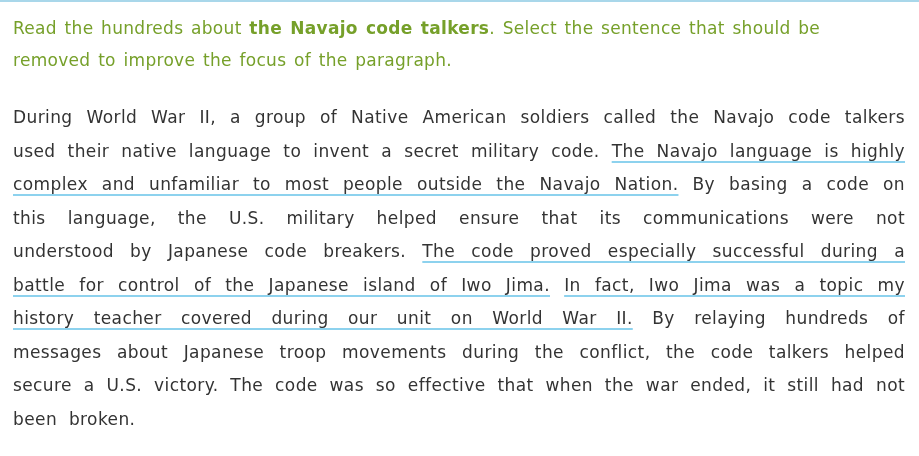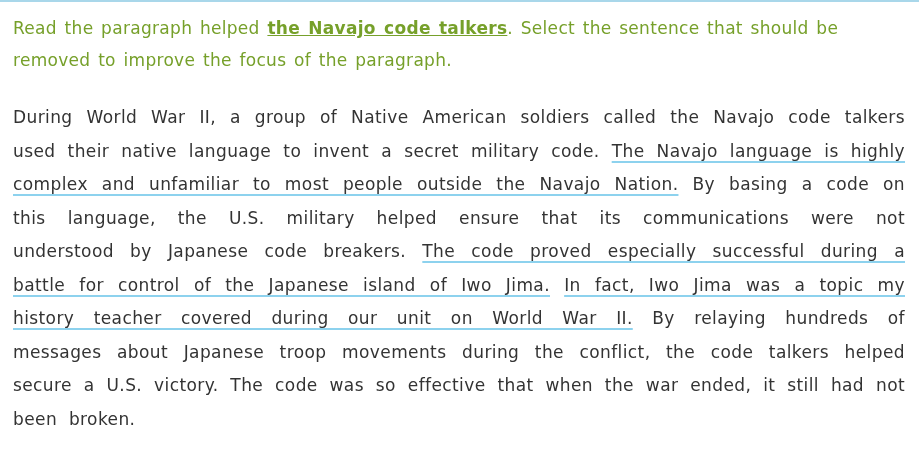--- a/index.html
+++ b/index.html
@@ -16,21 +16,21 @@
   }
 
   .instruction {
     margin: 10px 0 0 0;
     color: var(--instruction-green, #76a02a);
     font-size: 17px;
     line-height: 32px;
     letter-spacing: 0.3px;
     word-spacing: 2px;
   }
-  .instruction b { font-weight: 700; text-decoration: underline; }
+  .instruction b { font-weight: 700; }
 
   .paragraph {
     margin: 25px 0 13px 0;
     color: var(--body-text, #333333);
     font-size: 17px;
     line-height: 33.5px;
     letter-spacing: 0.4px;
     word-spacing: 6px;
     text-align: justify;
   }
@@ -42,16 +42,16 @@
     text-underline-offset: 4px;
     text-decoration-skip-ink: none;
     cursor: pointer;
   }
 </style>
 </head>
 <body>
 
 <div class="panel">
   <p class="instruction">
-    <span>Read the paragraph helped </span><b>the Navajo code talkers</b><span>. Select the sentence that should be removed to improve the focus of the paragraph.</span>
+    <span>Read the hundreds about </span><b>the Navajo code talkers</b><span>. Select the sentence that should be removed to improve the focus of the paragraph.</span>
   </p>
   <p class="paragraph"><span class="plain">During World War II, a group of Native American soldiers called the Navajo code talkers used their native language to invent a secret military code. </span><span class="selectable">The Navajo language is highly complex and unfamiliar to most people outside the Navajo Nation.</span><span class="plain"> By basing a code on this language, the U.S. military helped ensure that its communications were not understood by Japanese code breakers. </span><span class="selectable">The code proved especially successful during a battle for control of the Japanese island of Iwo Jima.</span><span class="plain"> </span><span class="selectable">In fact, Iwo Jima was a topic my history teacher covered during our unit on World War II.</span><span class="plain"> By relaying hundreds of messages about Japanese troop movements during the conflict, the code talkers helped secure a U.S. victory. The code was so effective that when the war ended, it still had not been broken.</span></p>
 </div>
 
 </body></html>

